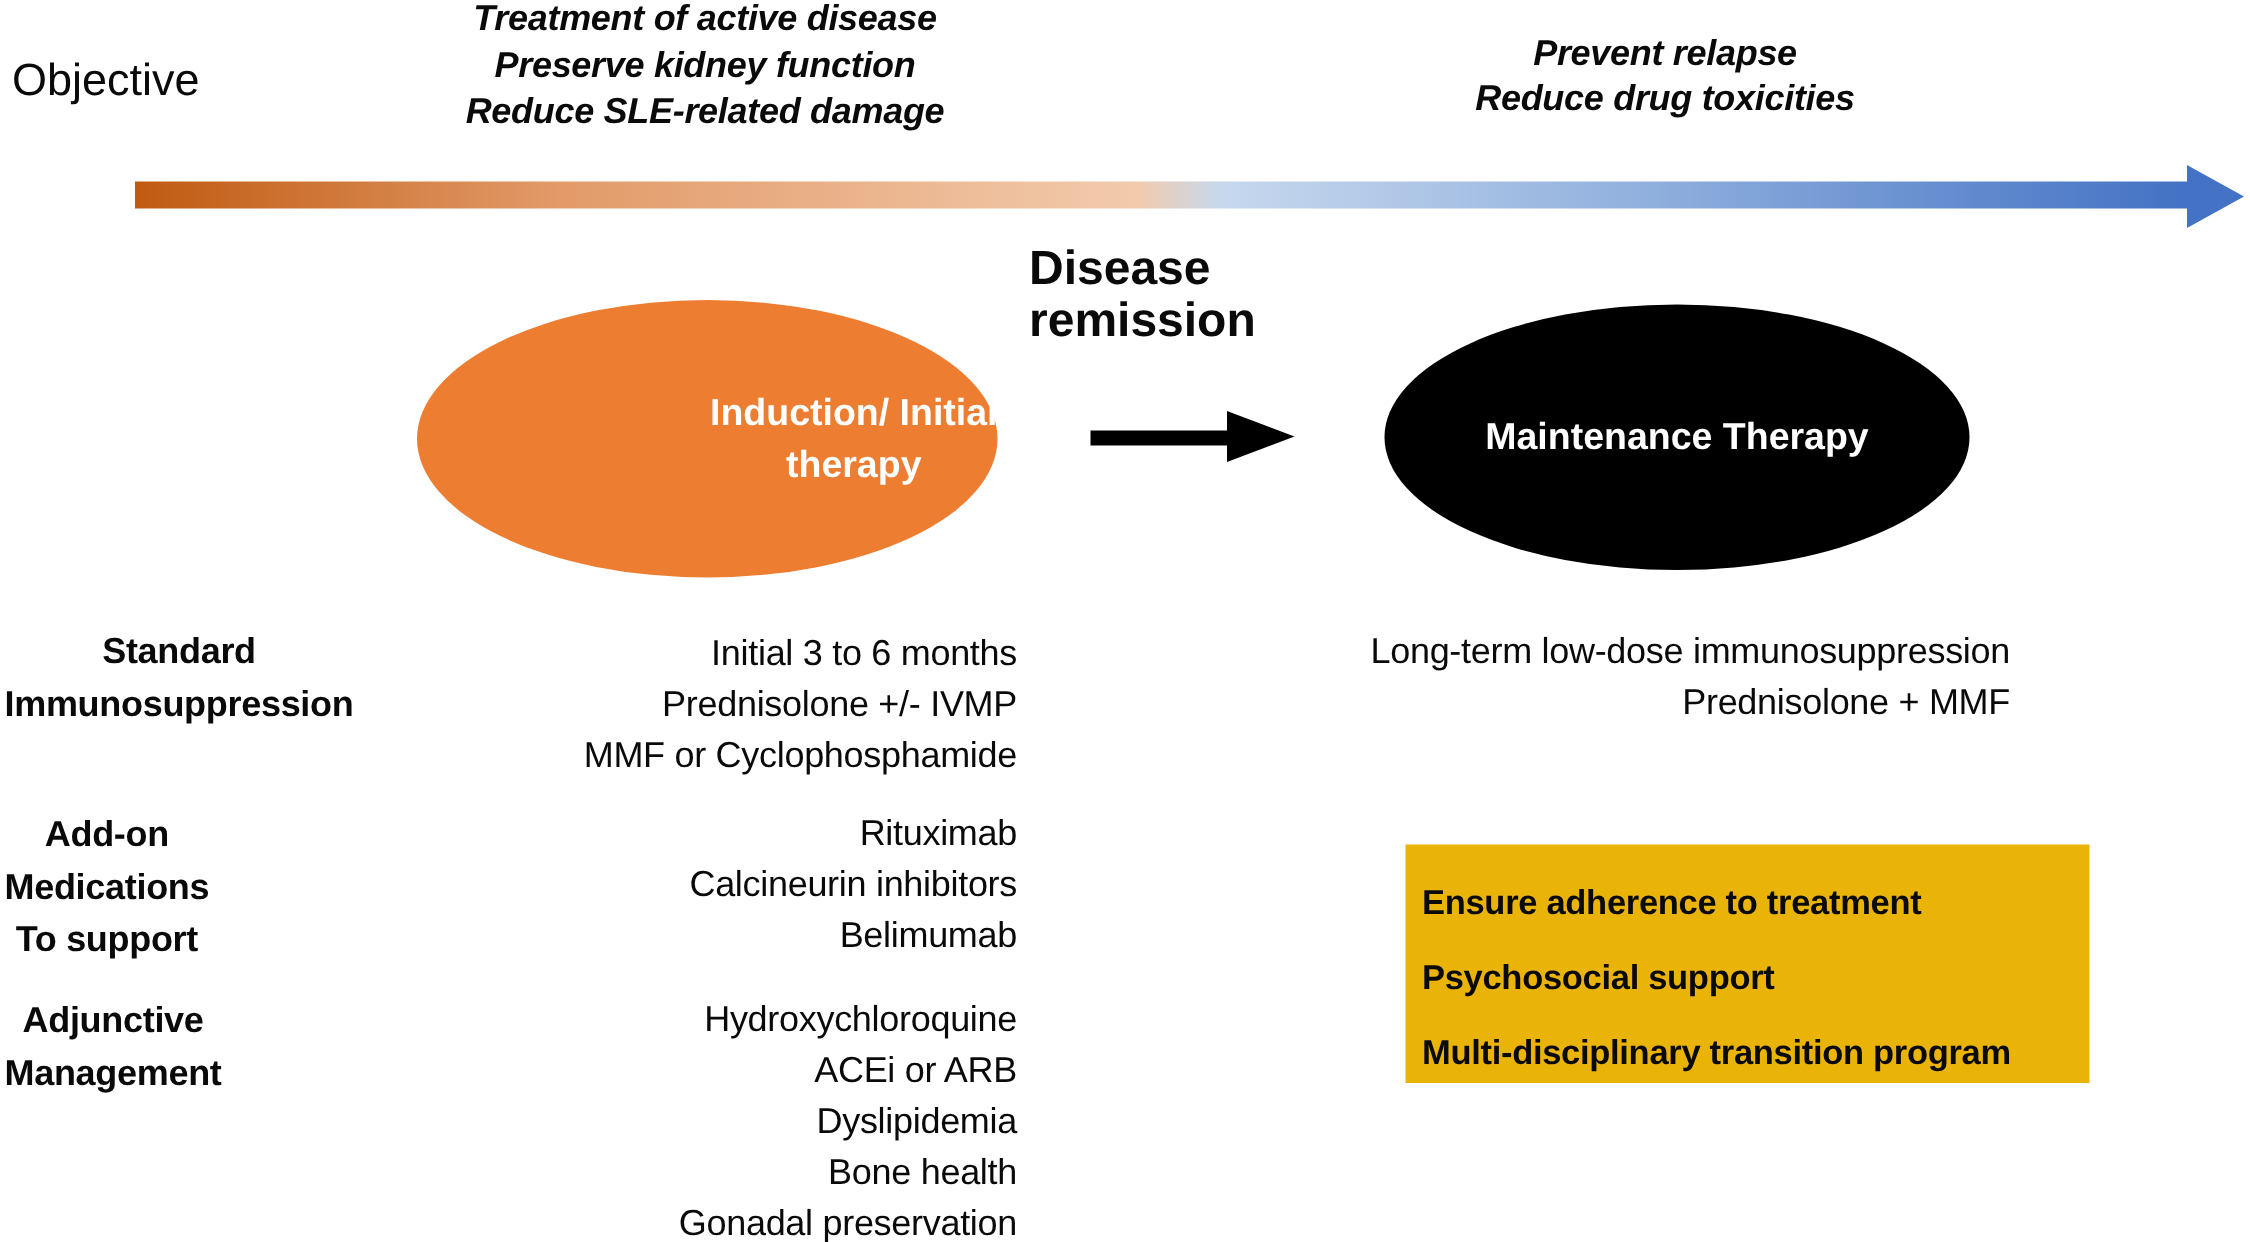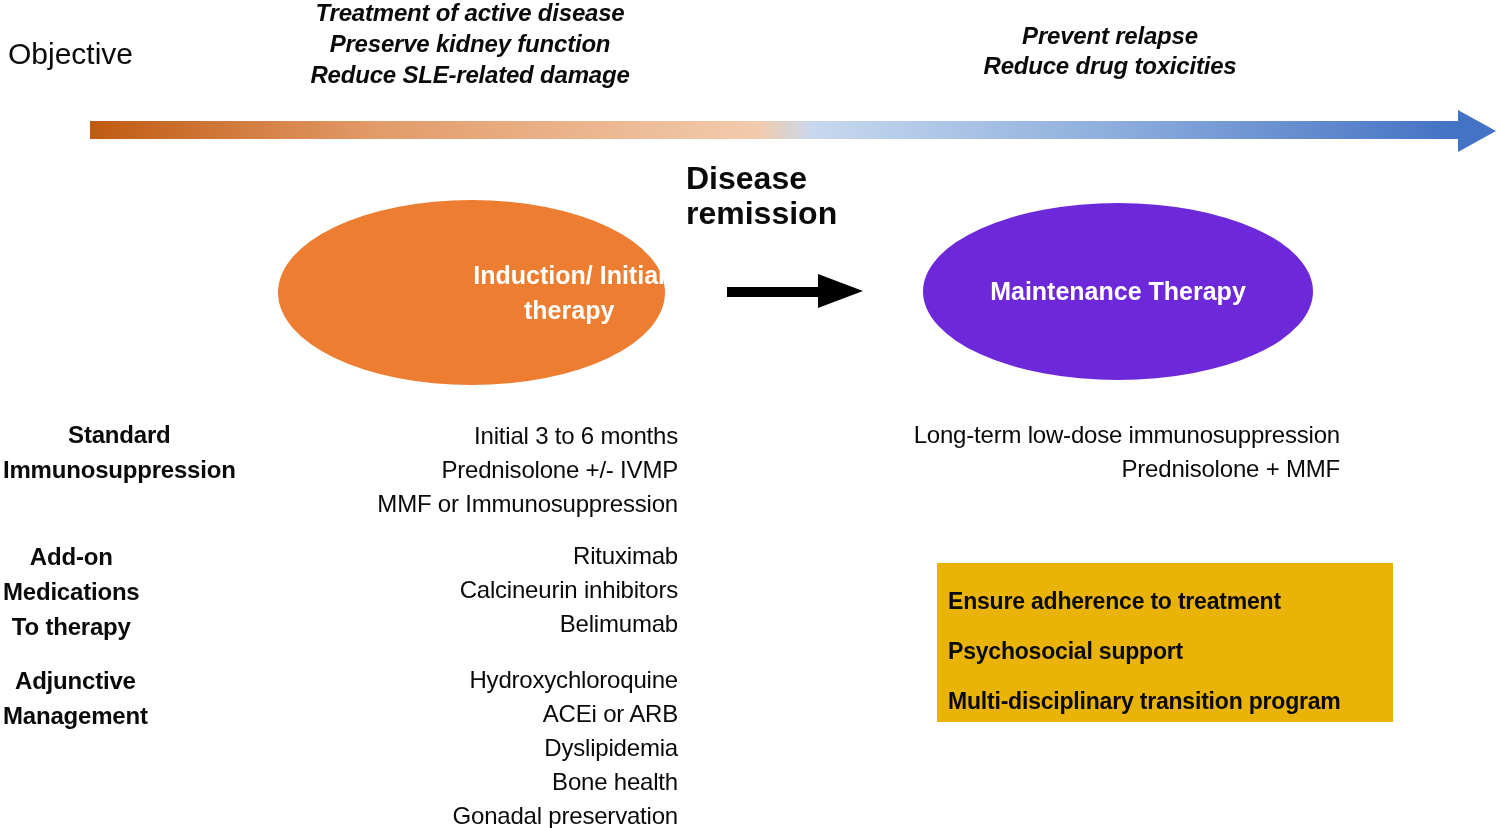--- a/index.html
+++ b/index.html
@@ -85,44 +85,44 @@
     <polygon points="98,6 143,23 98,40" fill="#000000"></polygon>
   </svg>
 
   <div class="abs ellipse" style="left: 278px; top: 200px; width: 387px; height: 185px; background-color: rgb(237, 125, 49); justify-content: flex-end;">
     <div class="ellipse-text">
       <div>Induction/ Initial</div>
       <div>therapy</div>
     </div>
   </div>
 
-  <div class="abs ellipse" style="left: 923px; top: 203px; width: 390px; height: 177px; background-color: #6d28d9;">
+  <div class="abs ellipse" style="left: 923px; top: 203px; width: 390px; height: 177px; background-color: #000000;">
     <div class="ellipse-text">Maintenance Therapy</div>
   </div>
 
   <div class="abs row-label" style="left:3px;top:417px;">
     <div>Standard</div>
     <div>Immunosuppression</div>
   </div>
 
   <div class="abs body-block" style="left:278px;top:419px;width:400px;">
     <div>Initial 3 to 6 months</div>
     <div>Prednisolone +/- IVMP</div>
-    <div>MMF or Immunosuppression</div>
+    <div>MMF or Cyclophosphamide</div>
   </div>
 
   <div class="abs body-block" style="left:880px;top:418px;width:460px;">
     <div>Long-term low-dose immunosuppression</div>
     <div>Prednisolone + MMF</div>
   </div>
 
   <div class="abs row-label" style="left:3px;top:539px;">
     <div>Add-on</div>
     <div>Medications</div>
-    <div>To therapy</div>
+    <div>To support</div>
   </div>
 
   <div class="abs body-block" style="left:278px;top:539px;width:400px;">
     <div>Rituximab</div>
     <div>Calcineurin inhibitors</div>
     <div>Belimumab</div>
   </div>
 
   <div class="abs row-label" style="left:3px;top:663px;">
     <div>Adjunctive</div>

